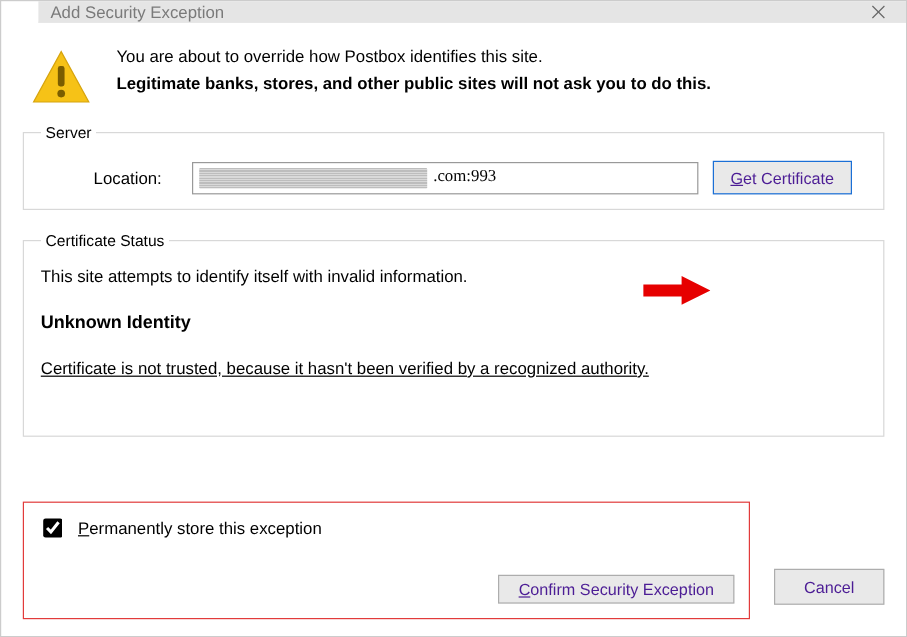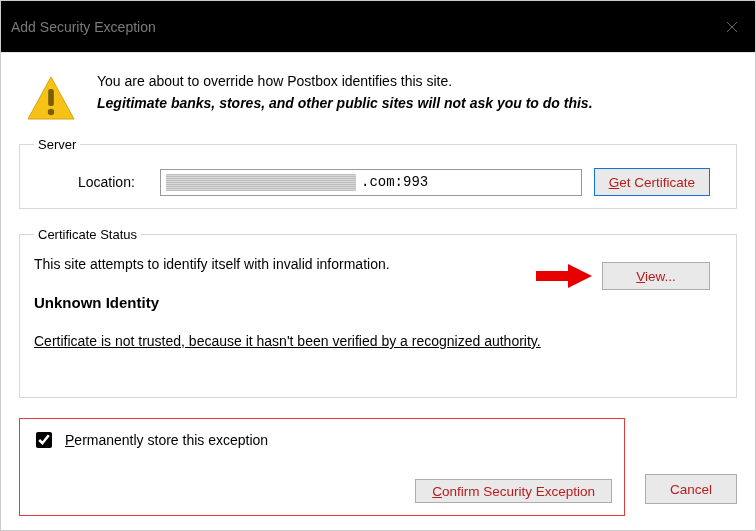--- a/index.html
+++ b/index.html
@@ -12,26 +12,27 @@
     }
     .window {
       width: 756px;
       height: 531px;
       border: 1px solid #ccc;
       background: #fff;
       display: flex;
       flex-direction: column;
     }
     .titlebar {
-      height: 52px;
+      height: 18px;
       border-bottom: 1px solid #e6e6e6;
       display: flex;
       align-items: center;
       padding: 0 0 0 10px;
-      background: #000000;
+      background: #e5e5e5;
+      margin-left: 31px;
     }
     .titlebar-title {
       color: #7a7a7a;
       font-size: 14px;
       flex: 1;
     }
     .titlebar-close {
       width: 46px;
       height: 34px;
       display: flex;
@@ -55,21 +56,21 @@
     }
     .warning-icon-wrap {
       width: 56px;
       flex: 0 0 56px;
       display: flex;
       align-items: flex-start;
       justify-content: center;
       padding-top: 4px;
     }
     .intro-text { flex: 1; font-size: 14px; line-height: 1.55; }
-    .intro-bold { font-weight: 700; font-style: italic; }
+    .intro-bold { font-weight: 700; }
     fieldset {
       border: 1px solid #d8d8d8;
       margin: 10px 0 0 0;
       padding: 10px 26px 12px 14px;
     }
     legend {
       padding: 0 4px;
       font-size: 13px;
       color: #000;
     }
@@ -83,39 +84,39 @@
       flex: 0 0 70px;
       font-size: 14px;
       margin-left: 44px;
     }
     .location-input-wrap { flex: 1; position: relative; }
     .location-input {
       width: 100%;
       height: 27px;
       border: 1px solid #999;
       padding: 3px 6px;
-      font-family: Liberation Mono, monospace;
+      font-family: Liberation Serif, serif;
       font-size: 14px;
       background: #fff;
     }
     .redaction {
       position: absolute;
       left: 6px;
       top: 5px;
       height: 17px;
       width: 190px;
       background: repeating-linear-gradient(0deg, #bdbdbd, #bdbdbd 1px, #d9d9d9 1px, #d9d9d9 2px);
       border-radius: 1px;
       pointer-events: none;
     }
     .btn {
       height: 28px;
       background: #e9e9e9;
       border: 1px solid #adadad;
-      color: #b91c1c;
+      color: #4c1d95;
       font-family: inherit;
       font-size: 13.5px;
       padding: 0 14px;
       cursor: pointer;
     }
     .btn-primary-outline {
       border: 1.5px solid #1a6fd6;
       background: #e9e9e9;
     }
     .underline-accel { text-decoration: underline; }
@@ -206,23 +207,20 @@
       </div>
     </fieldset>
 
     <fieldset class="cert-fieldset">
       <legend>Certificate Status</legend>
       <div class="cert-body">
         <div class="cert-line1">This site attempts to identify itself with invalid information.</div>
         <div class="cert-heading">Unknown Identity</div>
         <div class="cert-desc">Certificate is not trusted, because it hasn't been verified by a recognized authority.</div>
         <div style="height:36px;"></div>
-        <div class="view-btn-wrap">
-          <button class="btn" style="width:108px;"><span class="underline-accel">V</span><span>iew...</span></button>
-        </div>
         <div class="arrow-annot">
           <svg width="56" height="28" viewBox="0 0 56 28">
             <polygon points="0,9 32,9 32,2 56,14 32,26 32,19 0,19" fill="#e60000"></polygon>
           </svg>
         </div>
       </div>
     </fieldset>
 
     <div class="bottom-area">
       <div style="position:relative;">

